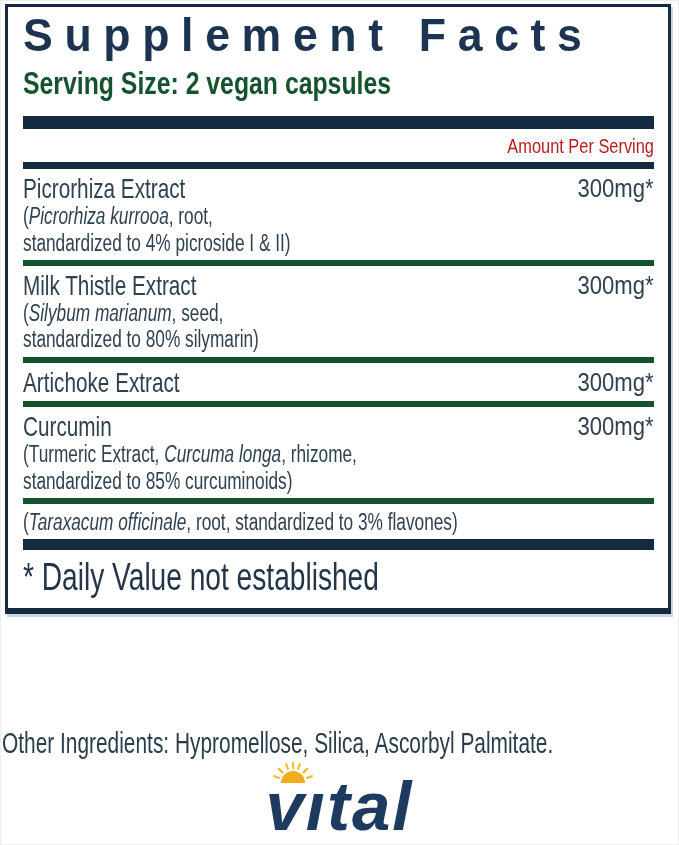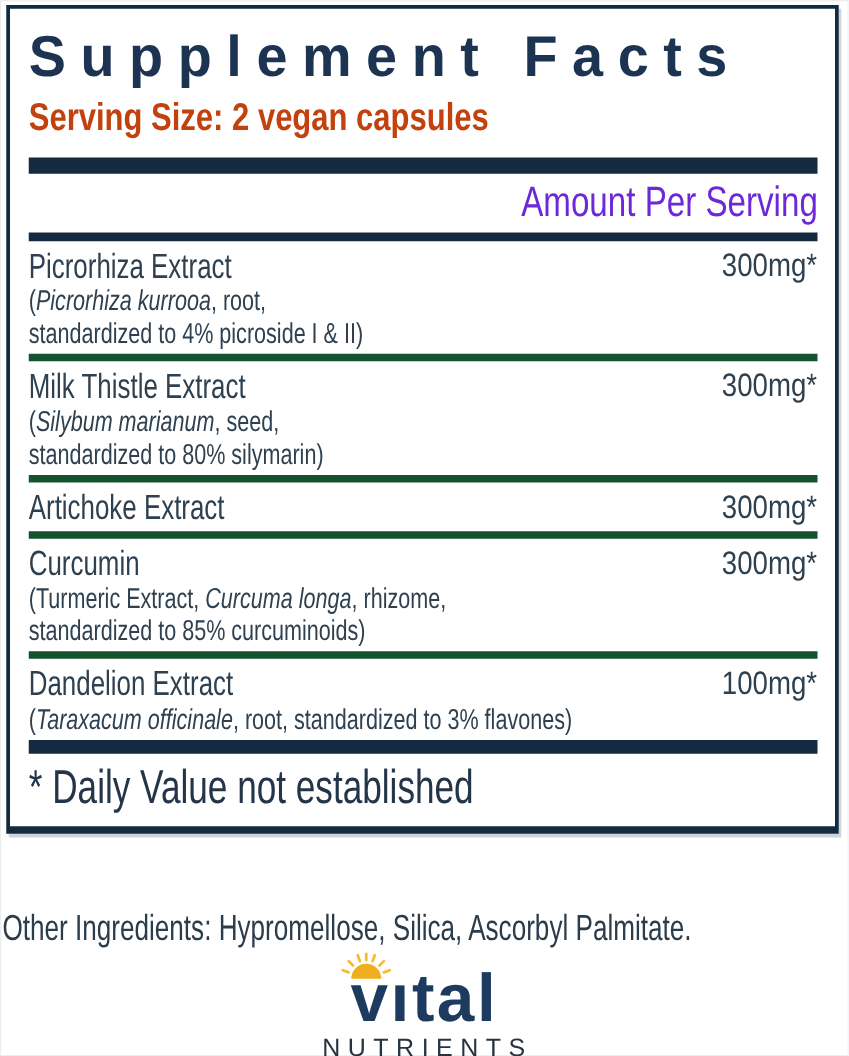--- a/index.html
+++ b/index.html
@@ -11,62 +11,62 @@
     font-family:"Liberation Sans", sans-serif;
     overflow:hidden;
     box-shadow: inset 0 0 0 1px #eceef0;
   }
   
   .panel {
     position:absolute; left:5px; top:4px; width:666px;
     background:#fff;
     border:3px solid var(--navy,#142a40);
     border-bottom-width:6px;
-    padding:14px 14px 0 15px;
+    padding:4px 14px 0 15px;
     box-shadow:2px 3px 0 #cfd4d8;
   }
   .title {
     font-size:46px; font-weight:bold;
     color:var(--navy-title,#1c3452);
     letter-spacing:12px; line-height:1.08;
     white-space:nowrap;
     transform:scaleX(.97); transform-origin:0 50%;
   }
-  .serving { margin-top:4px; font-size:31px; font-weight:bold; color:#c2410c; line-height:1.2; }
+  .serving { margin-top:4px; font-size:31px; font-weight:bold; color:#14532d; line-height:1.2; }
   .serving .ln { display:block; }
   
   .cx72 { display:inline-block; transform:scaleX(.72); transform-origin:0 0; white-space:nowrap; }
   .cx74 { display:inline-block; transform:scaleX(.74); transform-origin:0 0; white-space:nowrap; }
   .cx80 { display:inline-block; transform:scaleX(.80); transform-origin:0 0; white-space:nowrap; }
   .bar { background:var(--navy,#142a40); }
   .bar.thick { height:13px; margin-top:14px; }
   .bar.mid   { height:7px; }
   .bar.foot  { height:11px; }
-  .amount-header { text-align:right; padding:6px 0 5px; font-size:34px; color:#6d28d9; line-height:1.05; }
+  .amount-header { text-align:right; padding:6px 0 5px; font-size:21px; color:#b91c1c; line-height:1.05; }
   .amount-header span { display:inline-block; transform:scaleX(.78); transform-origin:100% 0; white-space:nowrap; }
   .row { padding:5px 0 4px; border-bottom:6px solid #14532d; }
   .rows .row:last-child { border-bottom:none; }
   .row-head { position:relative; font-size:28px; line-height:1.05; color:var(--body,#2f4150); }
   .amt {
     position:absolute; right:0; top:1px;
     font-size:26px; color:var(--body,#2f4150);
     transform:scaleX(.85); transform-origin:100% 0; white-space:nowrap;
   }
   .detail {
     font-size:23px; line-height:1.14; color:var(--body,#2f4150);
     transform:scaleX(.75); transform-origin:0 0; white-space:nowrap;
   }
   .it { font-style:italic; }
   .footnote { padding:7px 0 9px; font-size:38px; color:#24354a; line-height:1.1; }
   
   .other { position:absolute; left:2px; top:728px; font-size:29px; color:#2b3c4b; line-height:1.1; }
   .logo-wrap { position:absolute; left:0; right:0; top:772px; text-align:center; }
   .logo { display:inline-block; position:relative; }
-  .brand { font-size:54px; font-weight:bold; letter-spacing:2px; line-height:1;
-           color:var(--logo-blue,#1d3a5f); white-space:nowrap; }
+  .brand { font-size:69px; font-weight:bold; letter-spacing:2px; line-height:1;
+           color:var(--logo-blue,#1d3a5f); white-space:nowrap;font-style:italic; }
   .sun { position:absolute; left:18px; top:-14px; width:44px; height:26px; }
   .subtext { margin-top:2px; padding-left:5px; font-size:20px; letter-spacing:6px;
              color:var(--logo-gray,#273340); white-space:nowrap; }
 </style>
 </head>
 <body>
 
 <div class="screen" style="--navy: #142a40; --navy-title: #1c3452; --body: #2f4150; --logo-blue: #1d3a5f; --logo-gray: #273340; --sun: #efae1d; --sun-light: #f5bd2e;">
 
   <div class="panel">
@@ -120,24 +120,20 @@
       <span class="cx74">Curcumin</span>
       <span class="amt">300mg*</span>
     </div>
     <div class="details">
             <div class="detail"><span>(Turmeric Extract, </span><span class="it">Curcuma longa</span><span>, rhizome,</span></div>
             <div class="detail"><span>standardized to 85% curcuminoids)</span></div>
           </div>
   </div>
 
   <div class="row">
-    <div class="row-head">
-      <span class="cx74">Dandelion Extract</span>
-      <span class="amt">100mg*</span>
-    </div>
     <div class="details">
             <div class="detail"><span>(</span><span class="it">Taraxacum officinale</span><span>, root, standardized to 3% flavones)</span></div>
           </div>
   </div>
 </div>
 
     <div class="bar foot"></div>
 
     <div class="footnote">
       <span class="cx74">* Daily Value not established</span>

